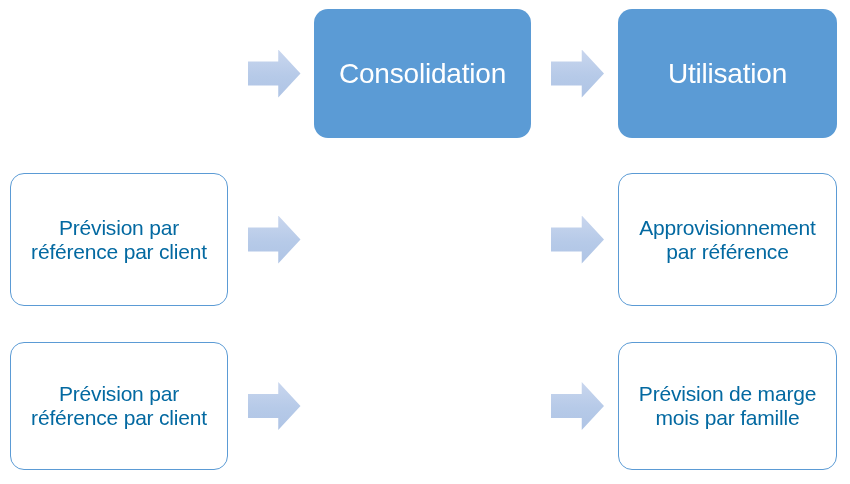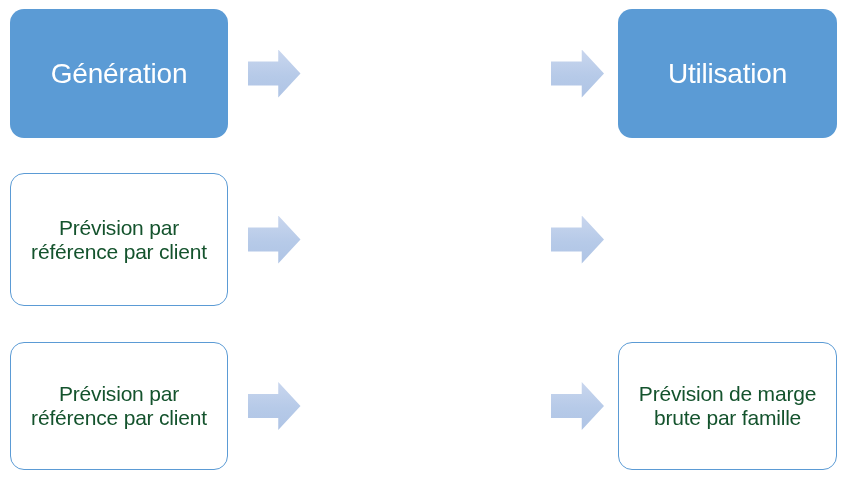--- a/index.html
+++ b/index.html
@@ -46,21 +46,21 @@
     width: 100%;
     height: 100%;
     box-sizing: border-box;
     background: #ffffff;
     border: 1.4px solid #5B9BD5;
     border-radius: 14px;
     display: flex;
     align-items: center;
     justify-content: center;
     text-align: center;
-    color: #14532d;
+    color: #0369a1;
     font-size: 21px;
     line-height: 1.12;
     letter-spacing: -0.2px;
     padding: 0 6px;
   }
   .arrow-cell {
     display: flex;
     align-items: center;
     justify-content: center;
     padding-left: 6px;
@@ -72,56 +72,61 @@
     background: linear-gradient(to bottom, #C9D6EE 0%, #B6CAE8 55%, #AFC4E5 100%);
     clip-path: polygon(0 25%, 58% 25%, 58% 0, 100% 50%, 58% 100%, 58% 75%, 0 75%);
   }
 </style>
 </head>
 <body>
 
 <div class="canvas">
   <div class="grid">
 
-    <div class="gc1 gr1">
-      <div class="header-box">Génération</div>
-    </div>
     <div class="ga1 gr1 arrow-cell">
       <span class="arrow"></span>
+    </div>
+    <div class="gc2 gr1">
+      <div class="header-box">Consolidation</div>
     </div>
     <div class="ga2 gr1 arrow-cell">
       <span class="arrow"></span>
     </div>
     <div class="gc3 gr1">
       <div class="header-box">Utilisation</div>
     </div>
 
     <div class="gc1 gr2">
       <div class="step-box">
         <span>Prévision par référence par client</span>
       </div>
     </div>
     <div class="ga1 gr2 arrow-cell">
       <span class="arrow"></span>
     </div>
     <div class="ga2 gr2 arrow-cell">
       <span class="arrow"></span>
     </div>
+    <div class="gc3 gr2">
+      <div class="step-box">
+        <span>Approvisionnement par référence</span>
+      </div>
+    </div>
 
     <div class="gc1 gr3">
       <div class="step-box">
         <span>Prévision par référence par client</span>
       </div>
     </div>
     <div class="ga1 gr3 arrow-cell">
       <span class="arrow"></span>
     </div>
     <div class="ga2 gr3 arrow-cell">
       <span class="arrow"></span>
     </div>
     <div class="gc3 gr3">
       <div class="step-box">
-        <span>Prévision de marge brute par famille</span>
+        <span>Prévision de marge mois par famille</span>
       </div>
     </div>
 
   </div>
 </div>
 
 </body></html>

